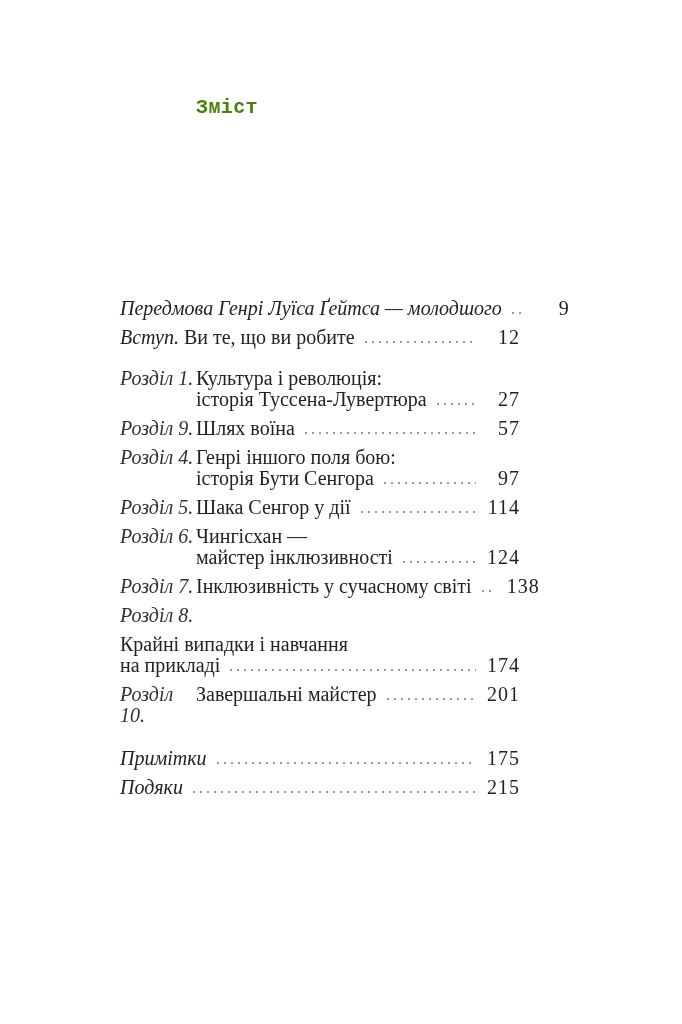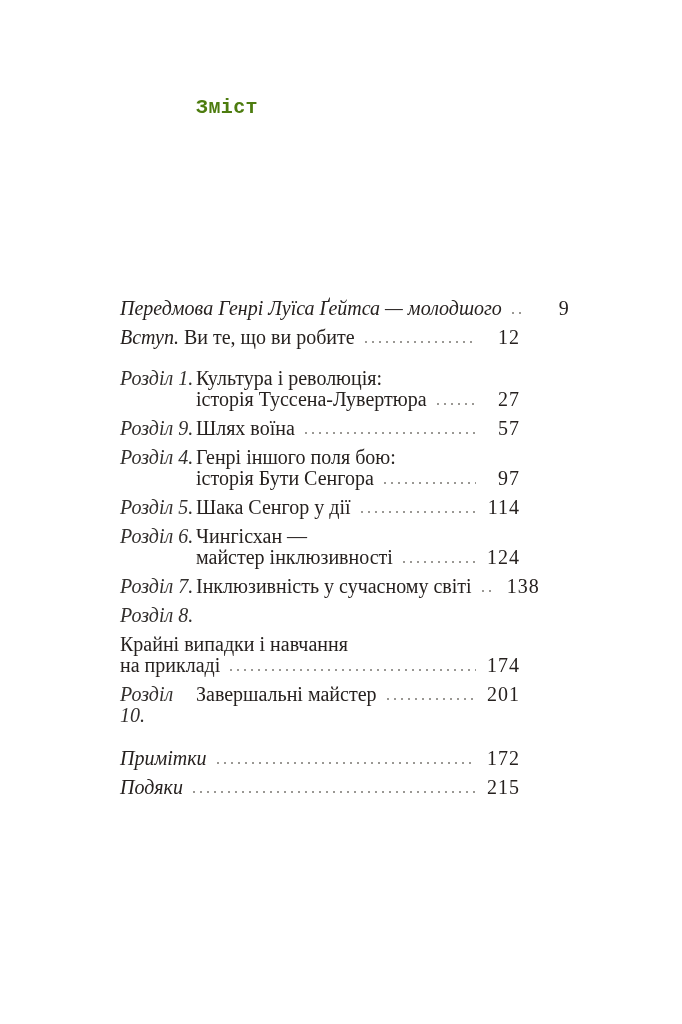--- a/index.html
+++ b/index.html
@@ -197,21 +197,21 @@
               <span class="page-num">201</span>
             </div>
           </div>
         </div>
       </section>
     <section class="group-back">
         <div class="entry">
           <div class="row">
             <span class="text"><span class="ital">Примітки</span></span>
             <span class="dots"></span>
-            <span class="page-num">172</span>
+            <span class="page-num">175</span>
           </div>
         </div>
         <div class="entry">
           <div class="row">
             <span class="text"><span class="ital">Подяки</span></span>
             <span class="dots"></span>
             <span class="page-num">215</span>
           </div>
         </div>
       </section>

